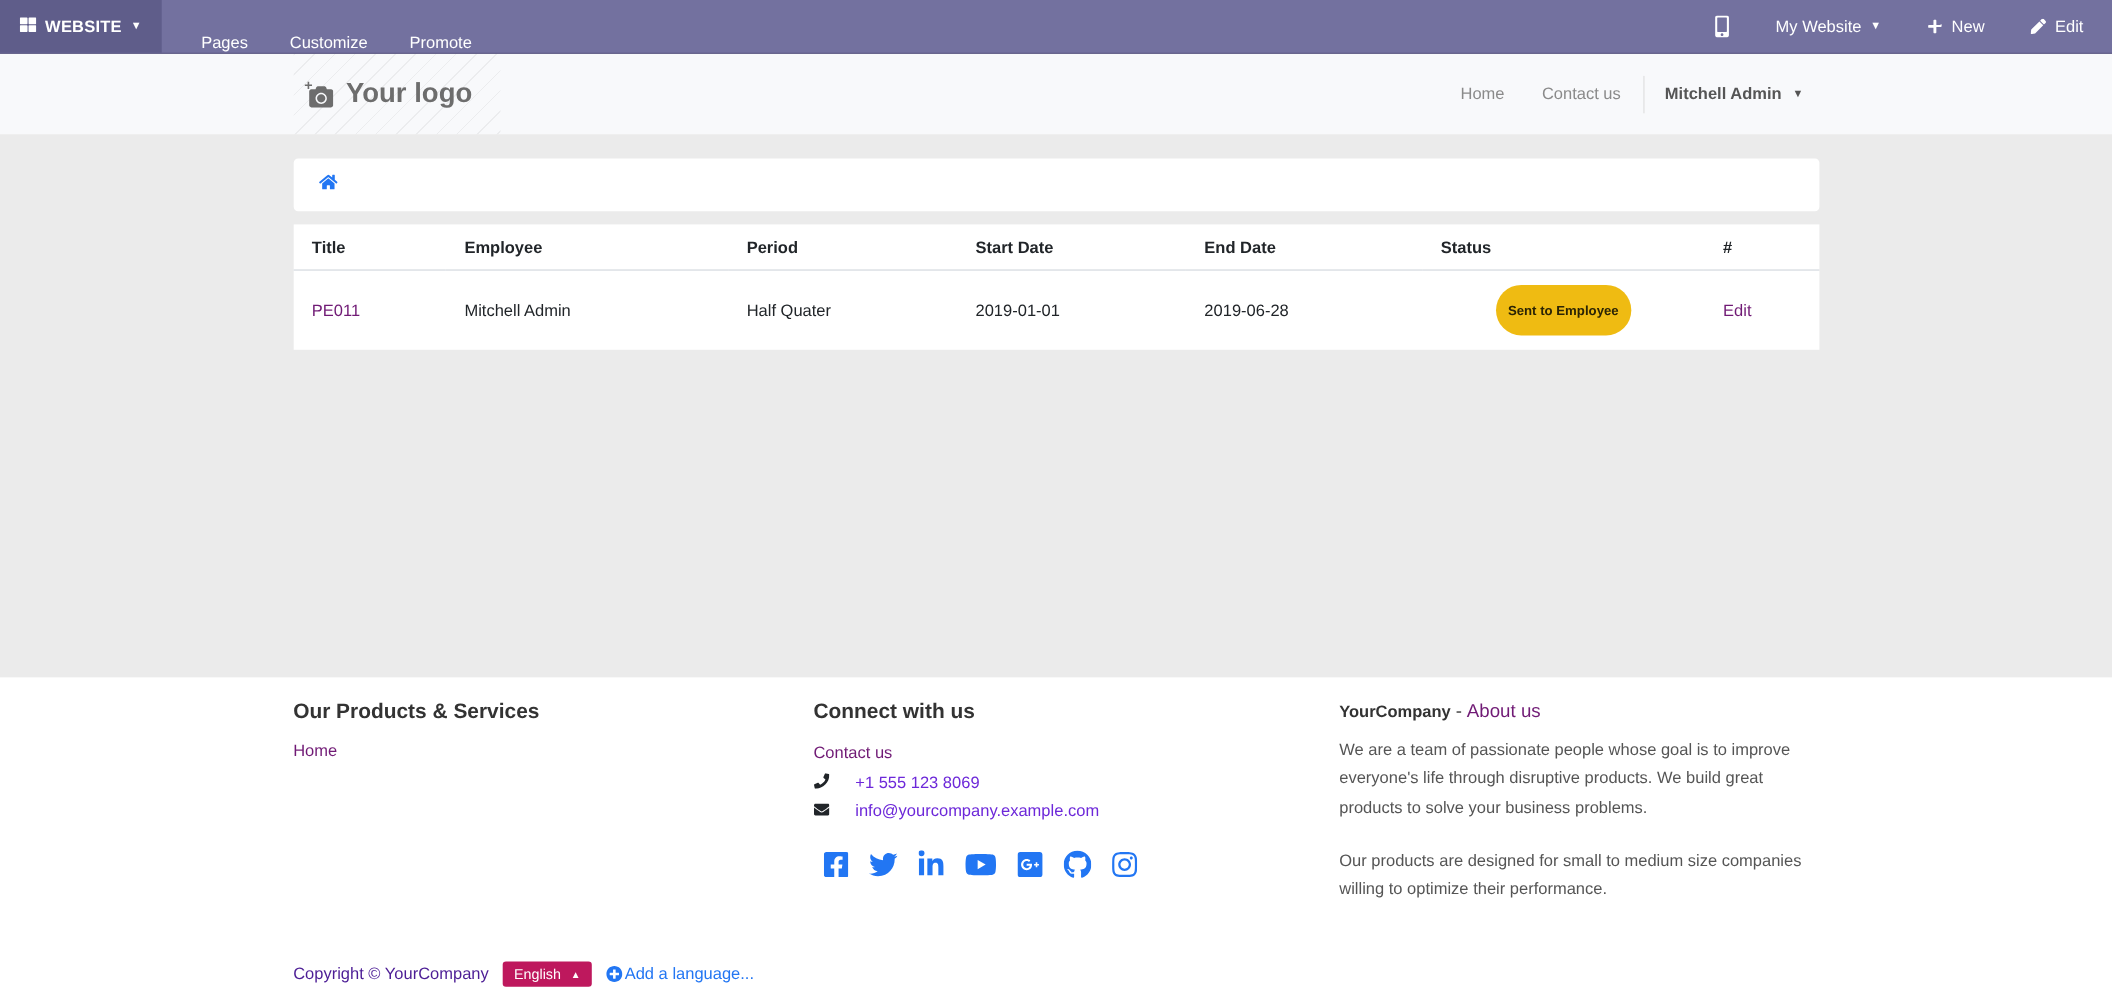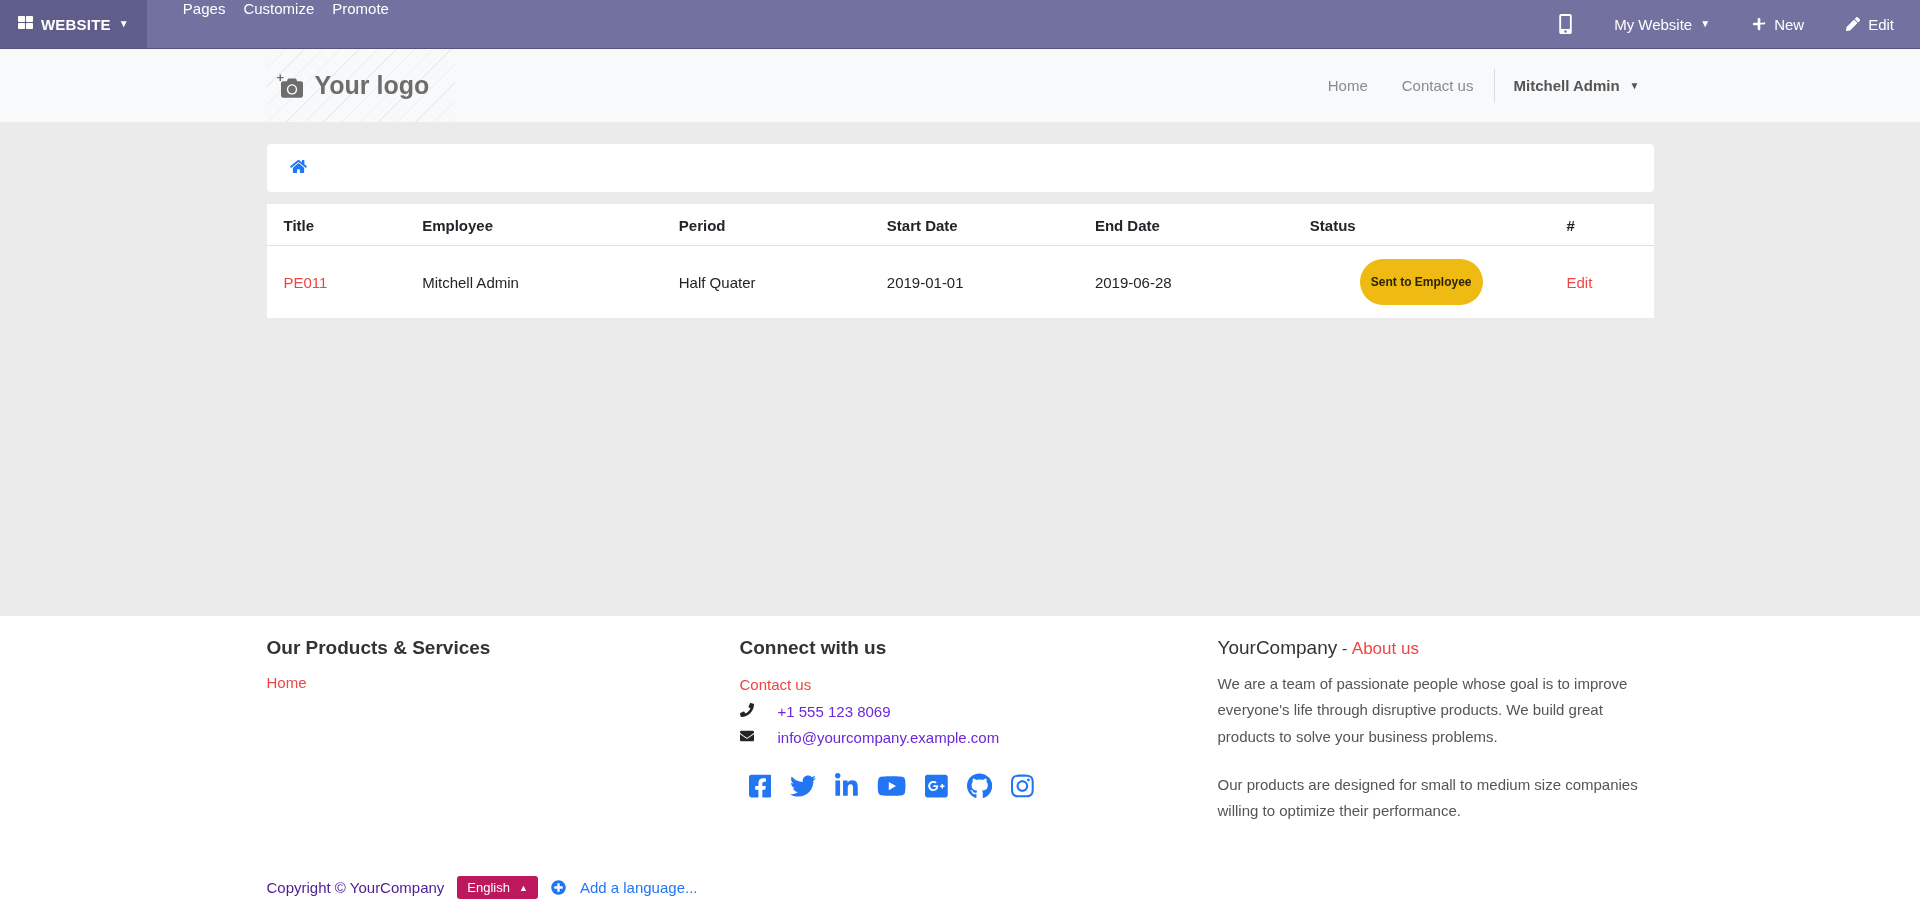--- a/index.html
+++ b/index.html
@@ -5,21 +5,21 @@
   * { margin:0; padding:0; box-sizing:border-box; }
   html,body { width:1920px; height:901px; font-family:"Liberation Sans", sans-serif; background:#fff; }
   a { text-decoration:none; cursor:pointer; }
   .container { width:1387px; margin:0 auto; }
 
   
   .topbar { height:49px; background:#73719f; display:flex; align-items:stretch; color:#fff; border-bottom:1px solid #55527d; }
   .tb-brand { background:#5f5d8a; display:flex; align-items:center; gap:8px; padding:0 18px; font-size:15px; font-weight:700; letter-spacing:.2px; cursor:pointer; }
   .tb-brand svg { width:15px; height:15px; fill:#fff; }
   .caret-down { font-size:10px; line-height:1; }
-  .tb-links { display:flex; align-items:flex-start; gap:18px; padding-left:36px; }
+  .tb-links { display:flex; align-items:flex-end; gap:38px; padding-left:36px; }
   .tb-links a { color:#fff; font-size:15px; font-weight:300; }
   .tb-right { margin-left:auto; display:flex; align-items:center; gap:42px; padding-right:26px; }
   .tb-right a { color:#fff; font-size:15px; font-weight:300; display:flex; align-items:center; gap:8px; }
   .tb-right svg { fill:#fff; }
 
   
   .site-header { height:73px; background:#f8f9fb; }
   .header-inner { height:100%; display:flex; align-items:center; justify-content:space-between; }
   .logo { display:flex; align-items:center; gap:10px; color:#6d6d6d; font-size:25px; font-weight:700; height:100%; padding:0 26px 0 12px;
           background:repeating-linear-gradient(135deg, rgba(0,0,0,0.05) 0 1px, transparent 1px 13px); cursor:pointer; }
@@ -34,45 +34,45 @@
 
   
   main { height:494px; background:#ebebeb; padding-top:22px; }
   .breadcrumb-card { background:#fff; border-radius:4px; height:48px; display:flex; align-items:center; padding:0 23px; margin-bottom:12px; }
   .breadcrumb-card svg { width:17px; height:15px; fill:#2276f3; cursor:pointer; }
 
   table.records { width:1387px; border-collapse:collapse; background:#fff; font-size:15px; color:#212529; }
   table.records th { text-align:left; font-weight:700; padding:13px 17px 11px; border-bottom:1px solid #dee2e6; }
   table.records td { padding:13px 17px; }
   th.c-status, td.c-status { text-align:center; }
-  a.blue { color:#ef4444; }
+  a.blue { color:#701a75; }
   .badge-status { display:inline-block; background:#efbb12; color:#2b2405; font-size:12px; font-weight:700; padding:17px 11px; border-radius:10rem; line-height:1; }
 
   
   footer { height:299px; background:#fff; padding-top:21px; }
   .footer-cols { display:flex; }
   .fcol1 { width:473px; } .fcol2 { width:478px; } .fcol3 { width:436px; }
   .fhead { font-size:19px; font-weight:700; color:#333; margin-bottom:15px; }
   .fcol a.blue { font-size:15px; }
   .contact-line { display:flex; align-items:flex-start; gap:24px; font-size:15px; color:#6d28d9; margin-top:9px; }
   .contact-line svg { width:14px; height:14px; fill:#212529; }
   .fcol2 .clink { display:inline-block; margin-top:2px; }
   .social-row { display:flex; align-items:center; gap:19px; margin-top:27px; padding-left:9px; }
   .social-row a { display:flex; }
   .social-row svg { height:26px; fill:#2276f3; }
   .fcol3 .headline { margin-bottom:12px; }
-  .fcol3 .headline .company { font-size:19px; font-weight:400; color:#333; }
+  .fcol3 .headline .company { font-size:15px; font-weight:700; color:#333; }
   .fcol3 .headline .sep { font-size:17px; color:#444; }
   .fcol3 .headline a { font-size:17px; }
   .fcol3 p { font-size:15px; color:#555; line-height:1.75; margin-bottom:22px; }
   .footer-bottom { display:flex; align-items:center; gap:13px; margin-top:30px; }
   .copyright { color:#4c1d95; font-size:15px; }
   .lang-btn { background:#be185d; color:#fff; border:none; border-radius:3px; font-size:13px; padding:4px 10px; display:flex; align-items:center; gap:9px; cursor:pointer; font-family:inherit; }
   .lang-btn .caret-up { font-size:9px; }
-  .add-lang { display:flex; align-items:center; gap:14px; color:#2276f3; font-size:15px; font-weight:500; }
+  .add-lang { display:flex; align-items:center; gap:2px; color:#2276f3; font-size:15px; font-weight:500; }
   .add-lang svg { width:15px; height:15px; fill:#2276f3; }
 </style>
 </head>
 <body>
 
 <nav class="topbar">
   <div class="tb-brand">
     <span>
       <svg viewBox="0 0 512 512">
           <path d="M296 32h192c13.3 0 24 10.7 24 24v160c0 13.3-10.7 24-24 24H296c-13.3 0-24-10.7-24-24V56c0-13.3 10.7-24 24-24zm-80 0H24C10.7 32 0 42.7 0 56v160c0 13.3 10.7 24 24 24h192c13.3 0 24-10.7 24-24V56c0-13.3-10.7-24-24-24zM0 296v160c0 13.3 10.7 24 24 24h192c13.3 0 24-10.7 24-24V296c0-13.3-10.7-24-24-24H24c-13.3 0-24 10.7-24 24zm296 184h192c13.3 0 24-10.7 24-24V296c0-13.3-10.7-24-24-24H296c-13.3 0-24 10.7-24 24v160c0 13.3 10.7 24 24 24z"></path>

